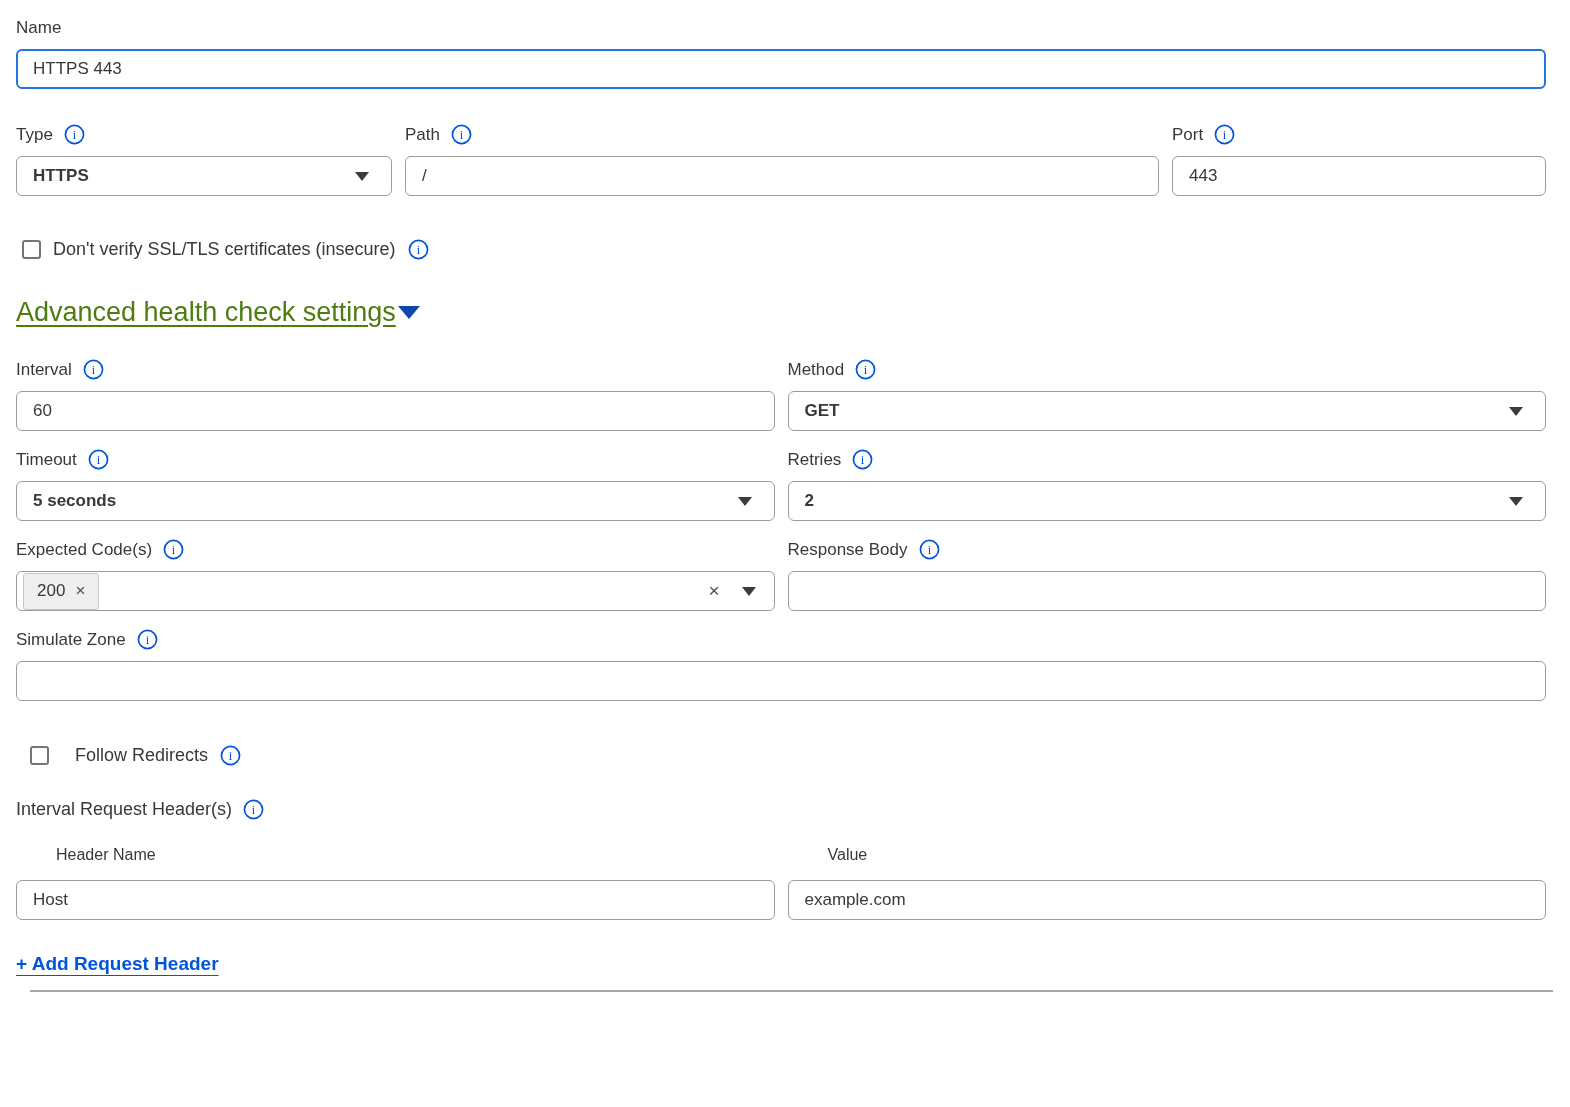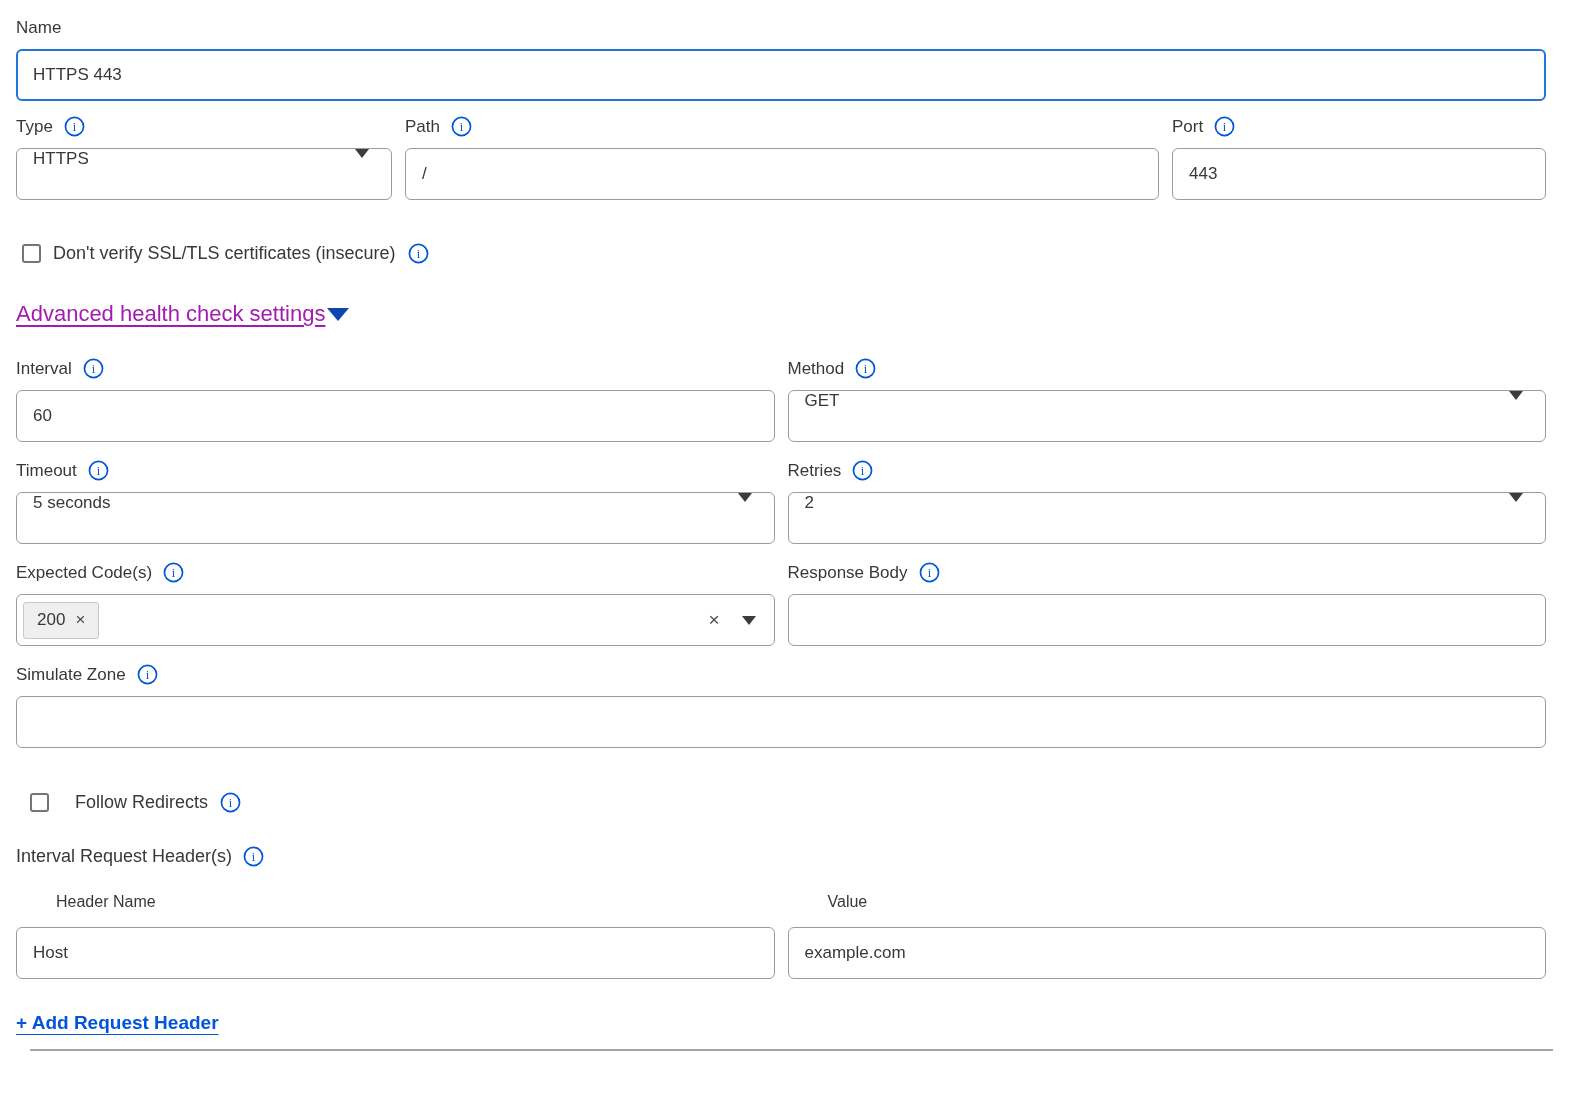--- a/index.html
+++ b/index.html
@@ -23,37 +23,39 @@
   .info-icon {
     width: 21px; height: 21px;
     color: #0055dc;
     flex: 0 0 auto;
     display: inline-block;
   }
 
   
   .input, .select-box, .multiselect {
     width: 100%;
-    height: 52px;
+    height: 40px;
     border: 1px solid #9c9c9c;
     border-radius: 6px;
     background: #fff;
     font-family: "Liberation Sans", sans-serif;
     font-size: 17px;
     color: #36393a;
     padding: 0 16px;
     outline: none;
   }
   .input.focus-border { border: 2px solid #2374dd; padding: 0 15px; }
 
   .select-box {
     display: flex;
+    align-items: center;
     justify-content: space-between;
     cursor: pointer;
     user-select: none;
+    font-weight: bold;
   }
   .caret-down {
     width: 0; height: 0;
     border-left: 7px solid transparent;
     border-right: 7px solid transparent;
     border-top: 9px solid #3c3c3c;
     margin-right: 6px;
   }
 
   
@@ -62,21 +64,21 @@
     grid-template-columns: 376px 1fr 374px;
     gap: 13px;
   }
   .row-2 {
     display: grid;
     grid-template-columns: 1fr 1fr;
     gap: 13px;
   }
 
   
-  .sec-name      { margin-bottom: 15px; }
+  .sec-name      { margin-bottom: 35px; }
   .sec-typerow   { margin-bottom: 43px; }
   .sec-sslcheck  { margin-bottom: 37px; }
   .sec-advlink   { margin-bottom: 31px; }
   .form-row      { margin-bottom: 18px; }
   .sec-simulate  { margin-bottom: 44px; }
   .sec-follow    { margin-bottom: 33px; }
   .sec-confighdr { margin-bottom: 26px; }
   .sec-headers   { margin-bottom: 33px; }
   .sec-addlink   { margin-bottom: 15px; font-weight: bold; }
 
@@ -96,22 +98,22 @@
     background: #fff;
     flex: 0 0 auto;
     margin-left: 6px;
   }
   .check-label-wrap { display: flex; align-items: flex-start; gap: 12px; }
 
   
   .adv-link {
     display: inline-flex;
     align-items: center;
-    font-size: 22px;
-    color: #a21caf;
+    font-size: 27px;
+    color: #4d7c0f;
     text-decoration: underline;
     text-underline-offset: 4px;
     cursor: pointer;
   }
   .tri-down {
     width: 0; height: 0;
     border-left: 11px solid transparent;
     border-right: 11px solid transparent;
     border-top: 13px solid #0d47ae;
     margin-left: 2px;

